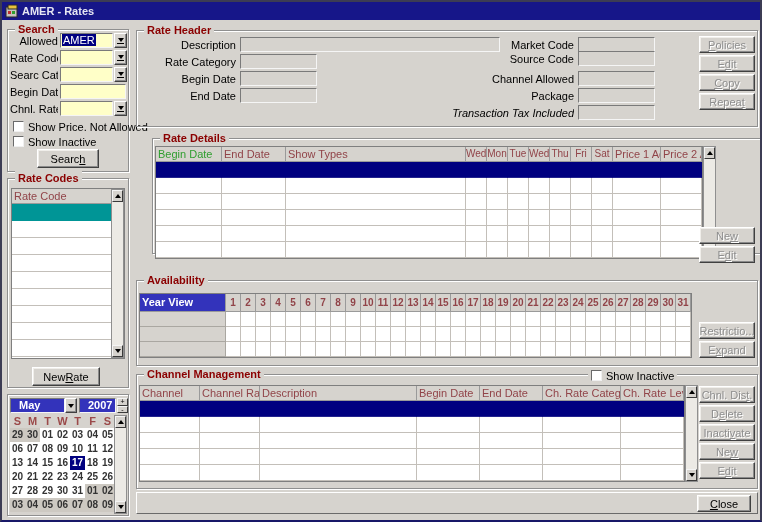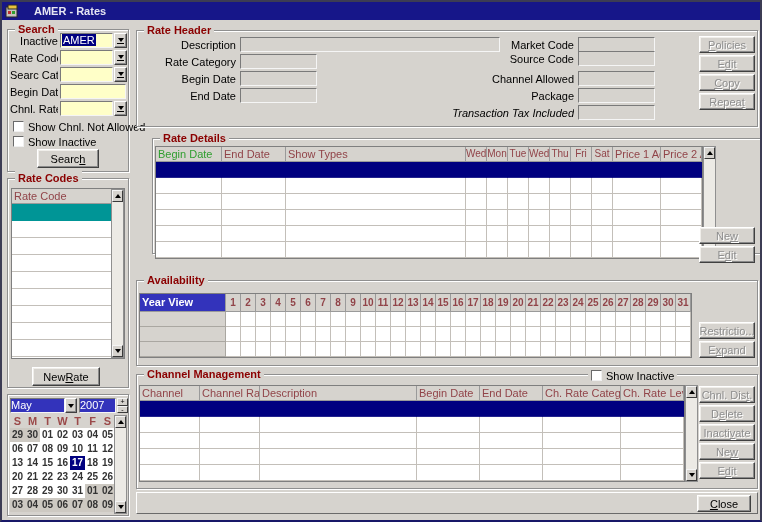--- a/index.html
+++ b/index.html
@@ -1,20 +1,20 @@
 <!DOCTYPE html>
 <html style="--window-bg: #d6d3ce; --titlebar: #161689; --section-title: #8b0000; --table-header-text: #914449; --begin-date-green: #2f9e2f; --selection-navy: #000080; --selection-teal: #009596; --field-yellow: #ffffc8; --calendar-blue: #3333bb; --calendar-day-red: #9b4a4a; --out-month-bg: #cdc9c2; --disabled-text: #8e8e8e;"><head>
 <meta charset="utf-8">
 <style>
   html,body{margin:0;padding:0;background:#e8e8e8;}
   *{box-sizing:border-box;font-family:"Liberation Sans", sans-serif;}
   #window{position:relative;width:762px;height:522px;background:var(--window-bg,#d6d3ce);
     border:2px solid #3c3c54;border-bottom-color:#181868;overflow:hidden;}
   .titlebar{position:absolute;left:0;top:0;right:0;height:18px;background:var(--titlebar,#161689);
-    display:flex;align-items:center;gap:15px;padding-left:3px;}
+    display:flex;align-items:center;gap:3px;padding-left:3px;}
   .titlebar .ttext{color:#e6e6f2;font-size:11px;font-weight:bold;}
   .frame{position:absolute;border:1px solid #8f8f8f;box-shadow:1px 1px 0 #ffffff, inset 1px 1px 0 #ffffff;}
   .frame-title{position:absolute;top:-8px;left:7px;background:var(--window-bg,#d6d3ce);padding:0 3px;
     font-size:11px;font-weight:bold;color:var(--section-title,#8b0000);line-height:14px;white-space:nowrap;z-index:3;}
   .srow{display:flex;height:17px;align-items:center;padding-left:2px;}
   .flabel{width:48px;text-align:right;margin-right:2px;font-size:11px;color:#000;white-space:nowrap;overflow:hidden;}
   .yfield{width:53px;height:15px;background:var(--field-yellow,#ffffc8);border:1px solid;
     border-color:#7a7a7a #f5f5f5 #f5f5f5 #7a7a7a;font-size:11px;line-height:13px;padding:0 1px;overflow:hidden;white-space:nowrap;}
   .yfield.wide{width:66px;}
   .selval{background:var(--selection-navy,#000080);color:#fff;padding:0 1px;}
@@ -44,21 +44,21 @@
   .vscroll{position:absolute;width:13px;background:#eceae5;border:1px solid #8f8f8f;}
   .sb{position:absolute;left:0;width:11px;height:12px;background:var(--window-bg,#d6d3ce);border:1px solid;
     border-color:#f5f5f5 #3a3a3a #3a3a3a #f5f5f5;display:flex;align-items:center;justify-content:center;}
   .sb.top{top:0;} .sb.bot{bottom:0;}
   .tri-up{width:0;height:0;border-left:3px solid transparent;border-right:3px solid transparent;border-bottom:4px solid #000;}
   .tri-down{width:0;height:0;border-left:3px solid transparent;border-right:3px solid transparent;border-top:4px solid #000;}
   .btncol{position:absolute;display:flex;flex-direction:column;gap:2px;}
   .btncol .btn{width:56px;height:17px;}
   
   .cal-combo{position:absolute;display:flex;}
-  .bluefield{background:var(--calendar-blue,#3333bb);color:#fff;font-size:11px;font-weight:normal;line-height:13px;padding:0 0;
+  .bluefield{background:var(--calendar-blue,#3333bb);color:#fff;font-size:11px;font-weight:bold;line-height:13px;padding:0 8px;
     border:1px solid;border-color:#7a7a7a #f5f5f5 #f5f5f5 #7a7a7a;height:15px;overflow:hidden;}
   .combo-btn{width:12px;height:15px;background:var(--window-bg,#d6d3ce);border:1px solid;border-color:#ffffff #404040 #404040 #ffffff;
     box-shadow:inset -1px -1px 0 #8a8a8a;display:flex;align-items:center;justify-content:center;}
   .spin{position:absolute;width:11px;height:15px;display:flex;flex-direction:column;}
   .spin .sp{flex:1;background:var(--window-bg,#d6d3ce);border:1px solid;border-color:#f5f5f5 #3a3a3a #3a3a3a #f5f5f5;
     font-size:7px;line-height:5px;text-align:center;color:#000;}
   .dayhead{position:absolute;display:flex;}
   .dh{width:15px;text-align:center;font-size:11px;font-weight:bold;color:var(--calendar-day-red,#9b4a4a);}
   #cal-grid{position:absolute;display:flex;flex-wrap:wrap;width:105px;}
   .day{width:15px;height:14px;line-height:14px;text-align:center;font-size:10px;font-weight:bold;color:#333;background:#fff;}
@@ -79,21 +79,21 @@
       <rect x="3" y="7" width="3" height="3" fill="#c03030"></rect>
       <rect x="7" y="7" width="3" height="3" fill="#2f9e2f"></rect>
     </svg>
     <span class="ttext">AMER - Rates</span>
   </div>
 
   <div class="frame" style="left:5px;top:27px;width:122px;height:143px;">
     <span class="frame-title">Search</span>
     <div id="search-rows" style="padding-top:2px;">
         <div class="srow">
-          <span class="flabel">Inactive</span>
+          <span class="flabel">Allowed</span>
           <div class="yfield"><span class="selval">AMER</span></div>
           <div class="lov">
             <div class="lov-tri"></div>
             <div class="lov-bar"></div>
           </div>
         </div>
         <div class="srow">
           <span class="flabel">Rate Code</span>
           <div class="yfield"></div>
           <div class="lov">
@@ -118,21 +118,21 @@
           <div class="yfield"></div>
           <div class="lov">
             <div class="lov-tri"></div>
             <div class="lov-bar"></div>
           </div>
         </div>
       </div>
     <div id="search-checks" style="margin-top:2px;">
         <div class="cbrow">
           <div class="cb"></div>
-          <span class="cblabel">Show Chnl. Not Allowed</span>
+          <span class="cblabel">Show Price. Not Allowed</span>
         </div>
         <div class="cbrow">
           <div class="cb"></div>
           <span class="cblabel">Show Inactive</span>
         </div>
       </div>
     <div class="btn" id="search-button" style="position:absolute;left:29px;top:119px;width:62px;height:19px;">Searc<u>h</u></div>
   </div>
 
   <div class="frame" style="left:5px;top:176px;width:122px;height:210px;">

